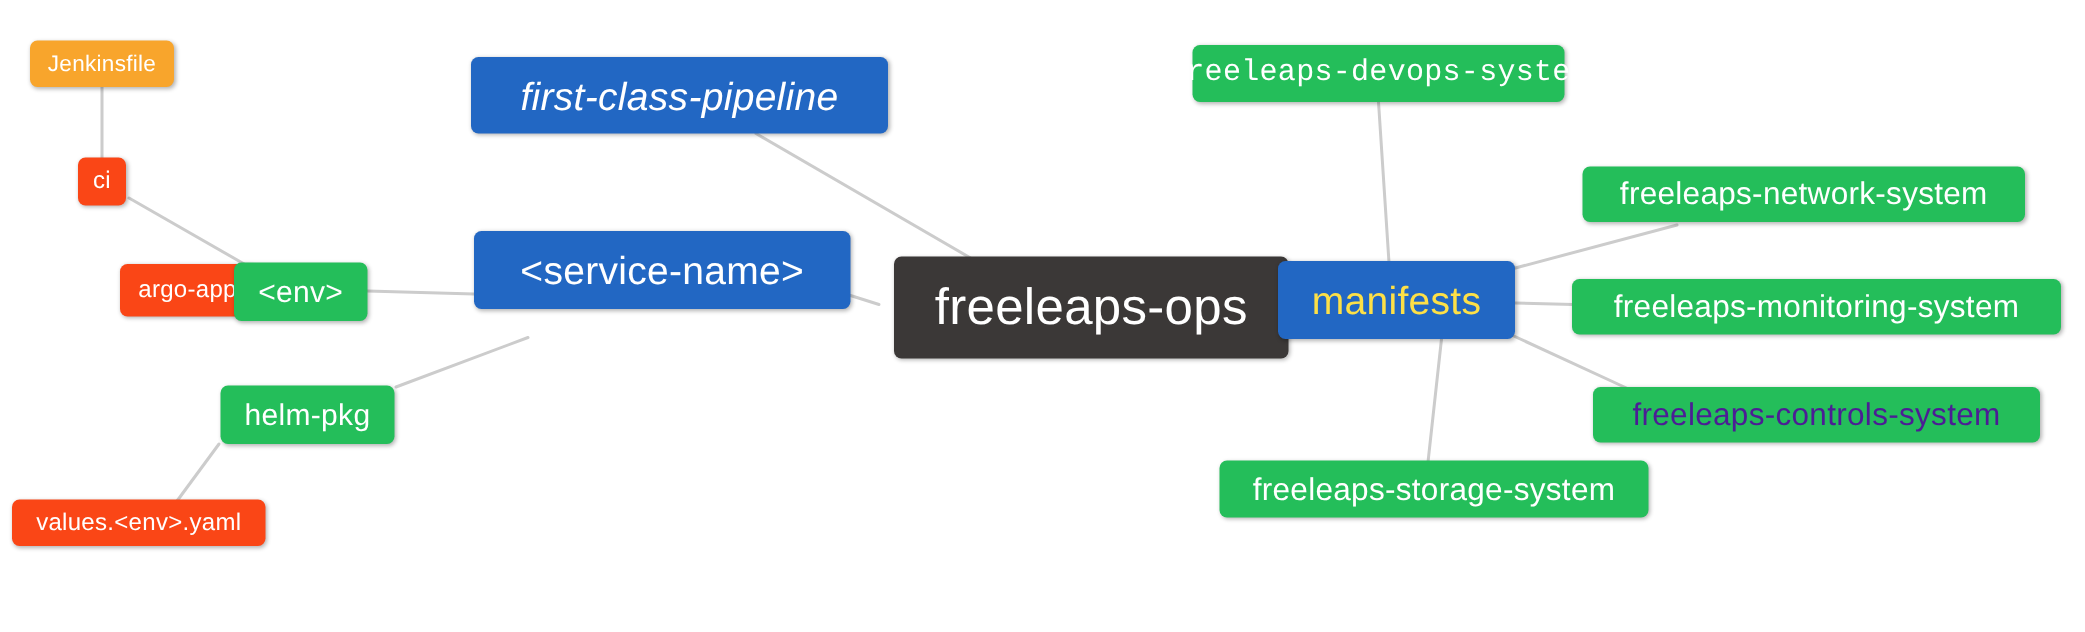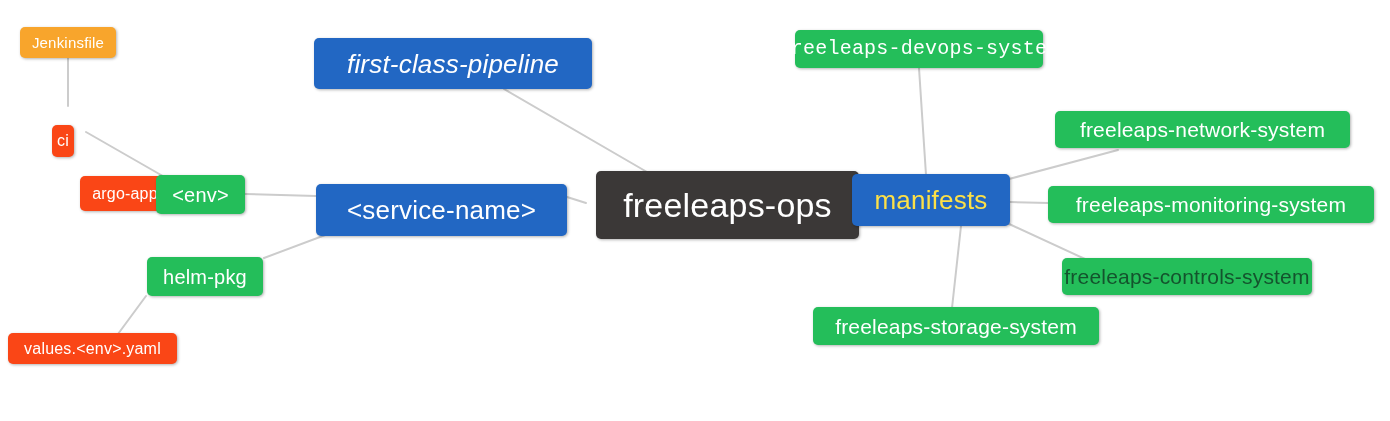--- a/index.html
+++ b/index.html
@@ -39,28 +39,28 @@
       <line x1="504" y1="89" x2="647" y2="172" stroke="#cccccc" stroke-width="2" stroke-linecap="round"></line>
       <line x1="846" y1="206" x2="853" y2="202" stroke="#cccccc" stroke-width="2" stroke-linecap="round"></line>
       <line x1="919" y1="68" x2="926" y2="175" stroke="#cccccc" stroke-width="2" stroke-linecap="round"></line>
       <line x1="1009" y1="179" x2="1118" y2="150" stroke="#cccccc" stroke-width="2" stroke-linecap="round"></line>
       <line x1="1010" y1="202" x2="1049" y2="203" stroke="#cccccc" stroke-width="2" stroke-linecap="round"></line>
       <line x1="1007" y1="223" x2="1085" y2="259" stroke="#cccccc" stroke-width="2" stroke-linecap="round"></line>
       <line x1="961" y1="226" x2="952" y2="308" stroke="#cccccc" stroke-width="2" stroke-linecap="round"></line>
     </svg>
   <div id="nodes">
       <div class="node" style="left: 20px; top: 27px; width: 96px; height: 31px; font-size: 15px; background: rgb(248, 165, 44); color: rgb(255, 255, 255);">Jenkinsfile</div>
-      <div class="node" style="left: 52px; top: 105px; width: 22px; height: 32px; font-size: 16px; background: rgb(250, 70, 22); color: rgb(255, 255, 255); margin-top: 20px;">ci</div>
+      <div class="node" style="left: 52px; top: 105px; width: 32px; height: 32px; font-size: 16px; background: rgb(250, 70, 22); color: rgb(255, 255, 255);">ci</div>
       <div class="node" style="left: 32px; top: 176px; width: 90px; height: 35px; font-size: 16px; background: rgb(250, 70, 22); color: rgb(255, 255, 255); margin-left: 48px;">argo-app</div>
       <div class="node" style="left: 156px; top: 175px; width: 89px; height: 39px; font-size: 20px; background: rgb(36, 190, 90); color: rgb(255, 255, 255);">&lt;env&gt;</div>
       <div class="node" style="left: 147px; top: 257px; width: 116px; height: 39px; font-size: 20px; background: rgb(36, 190, 90); color: rgb(255, 255, 255);">helm-pkg</div>
       <div class="node" style="left: 8px; top: 333px; width: 169px; height: 31px; font-size: 16px; background: rgb(250, 70, 22); color: rgb(255, 255, 255);">values.&lt;env&gt;.yaml</div>
       <div class="node" style="left: 314px; top: 38px; width: 278px; height: 51px; font-size: 26px; background: rgb(34, 103, 195); color: rgb(255, 255, 255); font-style: italic;">first-class-pipeline</div>
-      <div class="node" style="left: 316px; top: 184px; width: 251px; height: 52px; font-size: 26px; background: rgb(34, 103, 195); color: rgb(255, 255, 255);">&lt;service-name&gt;</div>
+      <div class="node" style="left: 316px; top: 154px; width: 251px; height: 52px; font-size: 26px; background: rgb(34, 103, 195); color: rgb(255, 255, 255);">&lt;service-name&gt;</div>
       <div class="node" style="left: 584px; top: 171px; width: 263px; height: 68px; font-size: 34px; background: rgb(59, 56, 55); color: rgb(255, 255, 255); margin-left: 12px;">freeleaps-ops</div>
       <div class="node" style="left: 852px; top: 174px; width: 158px; height: 52px; font-size: 26px; background: rgb(34, 103, 195); color: #fde047;">manifests</div>
       <div class="node" style="left: 795px; top: 30px; width: 248px; height: 38px; font-size: 20px; background: rgb(36, 190, 90); color: rgb(255, 255, 255); font-family: Liberation Mono, monospace;">freeleaps-devops-system</div>
       <div class="node" style="left: 1055px; top: 111px; width: 295px; height: 37px; font-size: 21px; background: rgb(36, 190, 90); color: rgb(255, 255, 255);">freeleaps-network-system</div>
       <div class="node" style="left: 1048px; top: 186px; width: 326px; height: 37px; font-size: 21px; background: rgb(36, 190, 90); color: rgb(255, 255, 255);">freeleaps-monitoring-system</div>
-      <div class="node" style="left: 1062px; top: 258px; width: 250px; height: 37px; font-size: 21px; background: rgb(36, 190, 90); color: #14532d; text-align: center;">freeleaps-controls-system</div>
+      <div class="node" style="left: 1062px; top: 258px; width: 298px; height: 37px; font-size: 21px; background: rgb(36, 190, 90); color: #4c1d95; text-align: center;">freeleaps-controls-system</div>
       <div class="node" style="left: 813px; top: 307px; width: 286px; height: 38px; font-size: 21px; background: rgb(36, 190, 90); color: rgb(255, 255, 255);">freeleaps-storage-system</div>
     </div>
 </div>
 
 </body></html>

